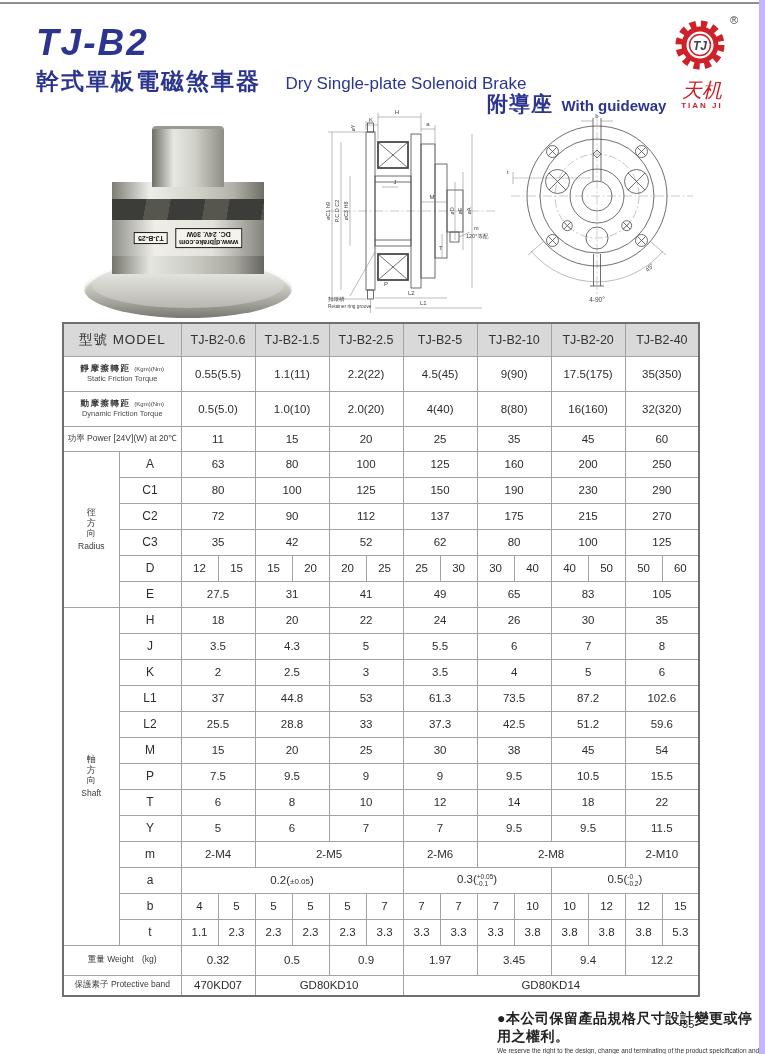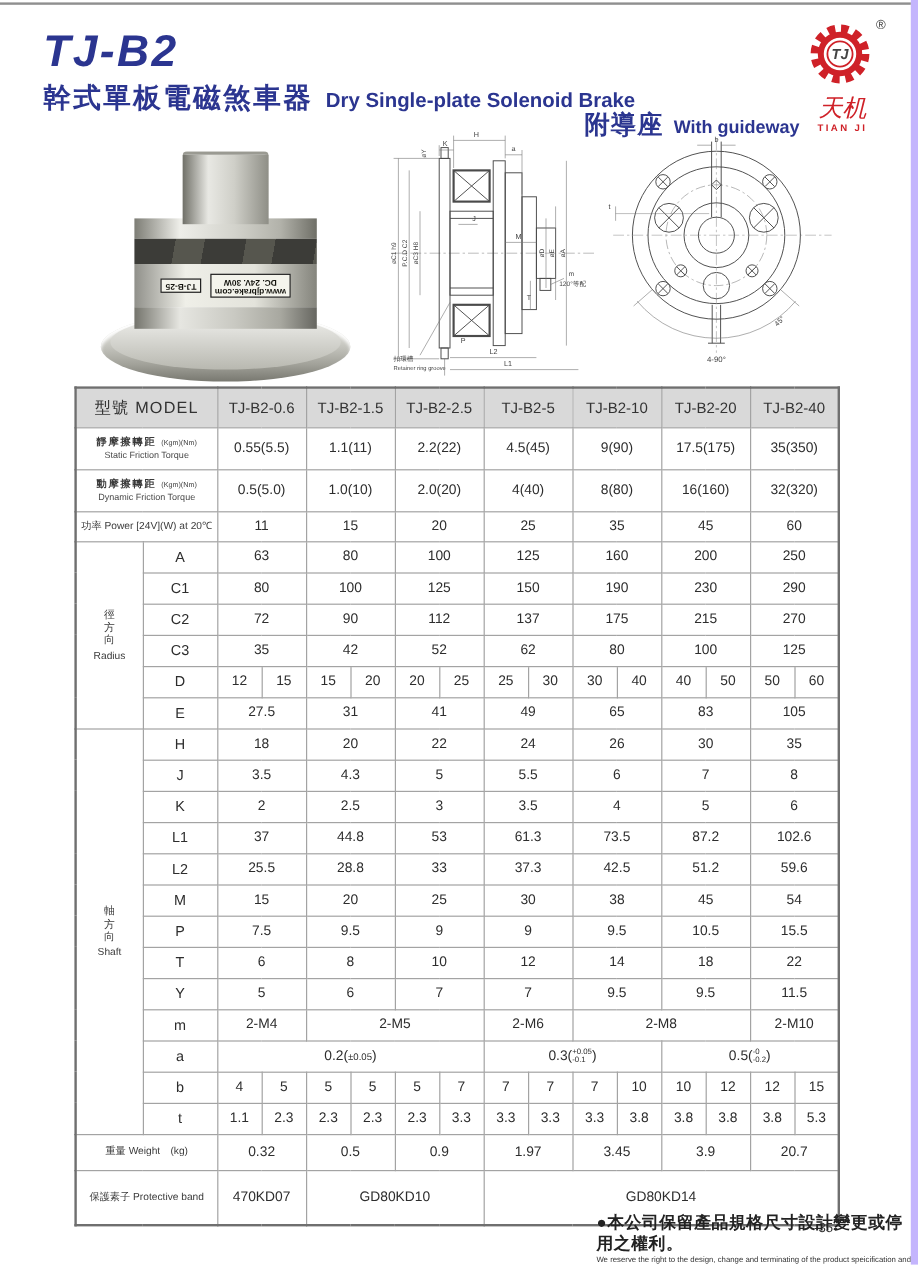--- a/index.html
+++ b/index.html
@@ -5,21 +5,21 @@
   html,body{margin:0;padding:0;background:#fff;}
   .page{position:relative;width:765px;height:1054px;background:#ffffff;overflow:hidden;
         font-family:"Liberation Sans",sans-serif;border-right:6px solid #c4b5fd;box-sizing:border-box;}
   .topline{position:absolute;left:0;top:2px;width:765px;height:2px;background:#8f8f8f;}
 
   
   .title{position:absolute;left:36px;top:22px;font-size:37px;font-weight:bold;font-style:italic;
          color:#2b3590;letter-spacing:2px;}
   .subtitle{position:absolute;left:36px;top:66px;white-space:nowrap;}
   .sub-zh{font-size:23px;font-weight:bold;color:#2b3590;letter-spacing:2px;}
-  .sub-en{font-size:17px;font-weight:bold;color:#2b3590;margin-left:6px;}
+  .sub-en{font-size:17px;font-weight:normal;color:#2b3590;margin-left:20px;}
   .logo{position:absolute;left:652px;top:14px;width:100px;text-align:center;color:#cf2128;}
   .logo-zh{font-family:"Liberation Serif",serif;font-style:italic;font-weight:normal;font-size:20px;line-height:1;}
   .logo-en{font-size:8px;font-weight:bold;letter-spacing:2px;margin-top:1px;}
   .guideway{position:absolute;left:487px;top:90px;white-space:nowrap;}
   .gw-zh{font-size:21px;font-weight:bold;color:#2b3590;letter-spacing:1px;}
   .gw-en{font-size:15px;font-weight:bold;color:#2b3590;margin-left:4px;}
 
   
   .photo{position:absolute;left:84px;top:126px;width:208px;height:196px;}
   .ph-flange{position:absolute;left:0;bottom:4px;width:208px;height:58px;border-radius:50%;
@@ -36,21 +36,21 @@
   .ph-tag{transform:rotate(180deg);border:1px solid #1c1c1c;background:#f4f4ec;color:#15150f;
      font-size:7px;font-weight:bold;padding:1px 3px;line-height:1.15;text-align:center;white-space:nowrap;}
   .ph-hub{position:absolute;left:68px;top:0;width:72px;height:58px;
      background:linear-gradient(90deg,#6f6f67,#e8e8e3 30%,#cfcfc8 60%,#8e8e86);
      border-top:3px solid #9a9a92;border-radius:4px 4px 0 0;}
 
   
   table.spec{position:absolute;left:62px;top:322px;width:636px;border-collapse:collapse;
      table-layout:fixed;color:#2d2d2d;border:2px solid #6f6f6f;}
   table.spec td{border:1px solid #a3a3a3;text-align:center;vertical-align:middle;padding:0;overflow:hidden;}
-  .r-hdr{height:33px}.r-spec{height:35px}.r-pow{height:25px}.r-dim{height:26px}.r-wt{height:30px}.r-pb{height:46px}
+  .r-hdr{height:33px}.r-spec{height:35px}.r-pow{height:25px}.r-dim{height:26px}.r-wt{height:30px}.r-pb{height:21px}
   td.hdr{background:#d9d9d9;font-size:12.5px;color:#333;}
   td.hdr.lbl{font-size:13.5px;letter-spacing:1px;}
   td.speclbl{text-align:left;padding-left:4px;line-height:1.3;}
   td.speclbl .zh{font-size:8.5px;letter-spacing:1.5px;font-weight:bold;color:#3a3a3a;}
   td.speclbl .unit{font-size:6px;letter-spacing:0;font-weight:normal;}
   td.speclbl .en{font-size:7.5px;color:#4a4a4a;letter-spacing:0;}
   td.inlbl{text-align:left;padding-left:4px;font-size:8.5px;color:#3a3a3a;}
   td.dimname{font-size:12px;}
   td.grp{font-size:9px;color:#3a3a3a;}
   .vzh{line-height:1.2;font-size:9px;letter-spacing:0;}
@@ -526,22 +526,22 @@
           <td class="val">3.8</td>
           <td class="val">5.3</td>
         </tr>
         <tr class="r-wt">
           <td class="inlbl" colspan="2">重量 Weight　(kg)</td>
           <td class="val" colspan="2">0.32</td>
           <td class="val" colspan="2">0.5</td>
           <td class="val" colspan="2">0.9</td>
           <td class="val" colspan="2">1.97</td>
           <td class="val" colspan="2">3.45</td>
-          <td class="val" colspan="2">3.9</td>
-          <td class="val" colspan="2">20.7</td>
+          <td class="val" colspan="2">9.4</td>
+          <td class="val" colspan="2">12.2</td>
         </tr>
         <tr class="r-pb">
           <td class="inlbl" colspan="2">保護素子 Protective band</td>
           <td class="val" colspan="2">470KD07</td>
           <td class="val" colspan="4">GD80KD10</td>
           <td class="val" colspan="8">GD80KD14</td>
         </tr>
       </tbody>
   </table>
 

